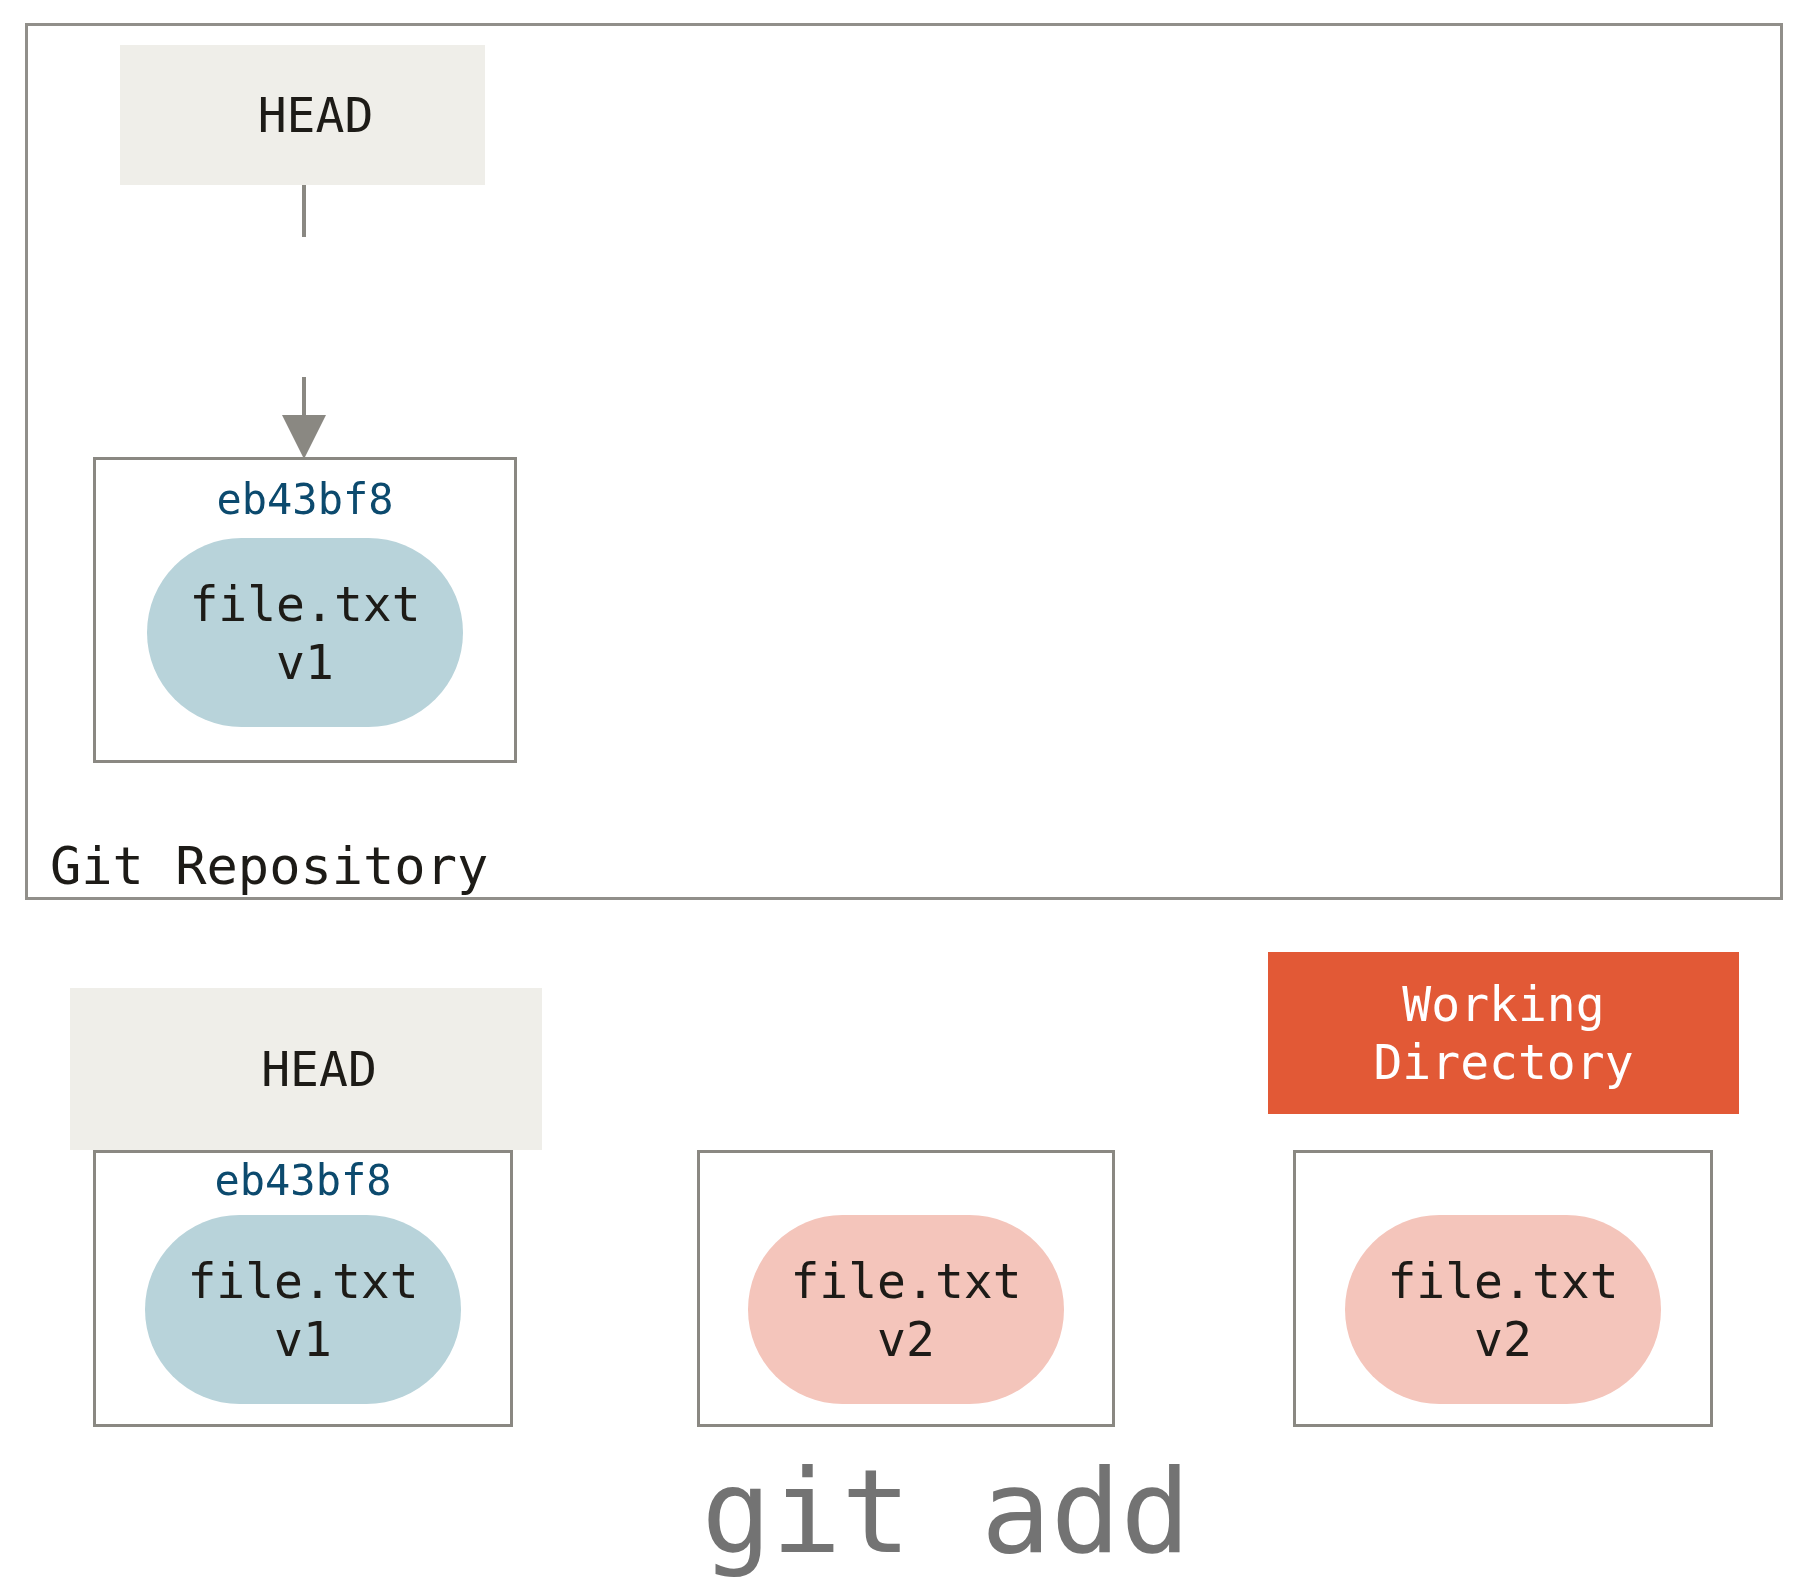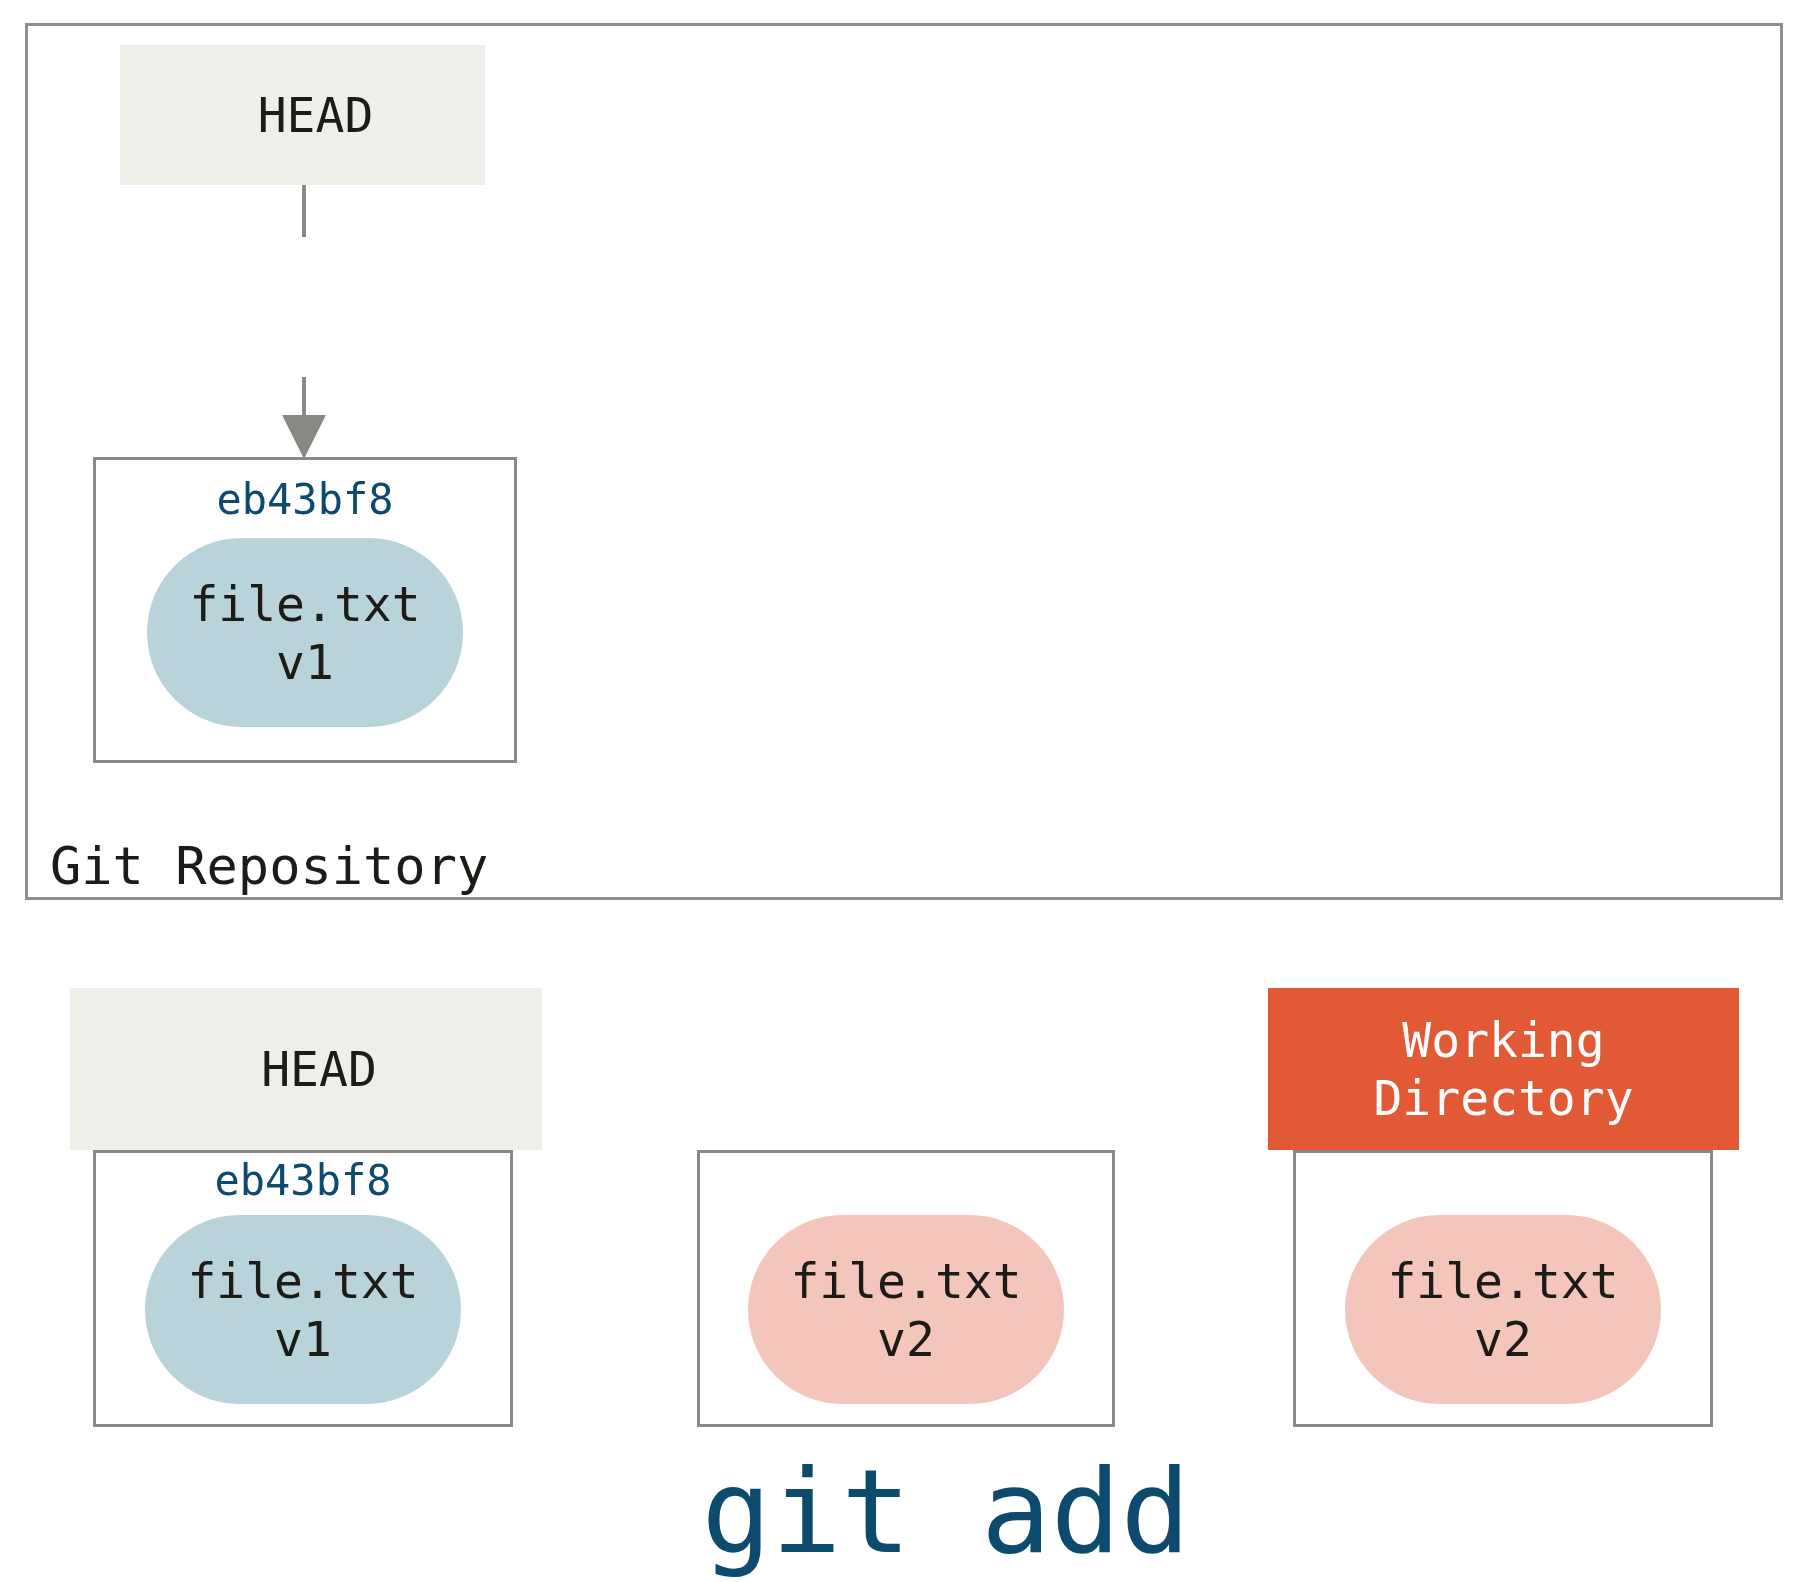--- a/index.html
+++ b/index.html
@@ -75,33 +75,33 @@
   .head2      { left: 254px; top: 389px; }
   .commit-box { left: 65px;  top: 431px; width: 424px; height: 306px; }
   .commit-box .hash { margin-top: 12px; }
   .commit-box .blob { left: 51px; top: 78px; }
 
   
   .col1-hdr { left: 70px;   top: 988px;  width: 472px; height: 162px; }
   .col1-box { left: 93px;   top: 1150px; width: 420px; height: 277px; }
   .col2-hdr { left: 670px;  top: 988px;  width: 469px; height: 162px; }
   .col2-box { left: 697px;  top: 1150px; width: 418px; height: 277px; }
-  .col3-hdr { left: 1268px; top: 988px;  width: 471px; height: 162px; }
+  .col3-hdr { left: 1268px; top: 952px;  width: 471px; height: 162px; }
   .col3-box { left: 1293px; top: 1150px; width: 420px; height: 277px; }
   .col1-box .blob { left: 49px; top: 62px; }
   .col2-box .blob { left: 48px; top: 62px; }
   .col3-box .blob { left: 49px; top: 62px; }
 
   
   .caption {
     position: absolute;
     left: 946px; top: 1452px;
     transform: translateX(-50%);
     font-size: 116px; line-height: 120px;
-    color: #0c4a6e;
+    color: #737373;
     white-space: nowrap;
   }
 </style>
 </head>
 <body>
 
 <div id="page">
 
   <div class="abs repo-box">
 

